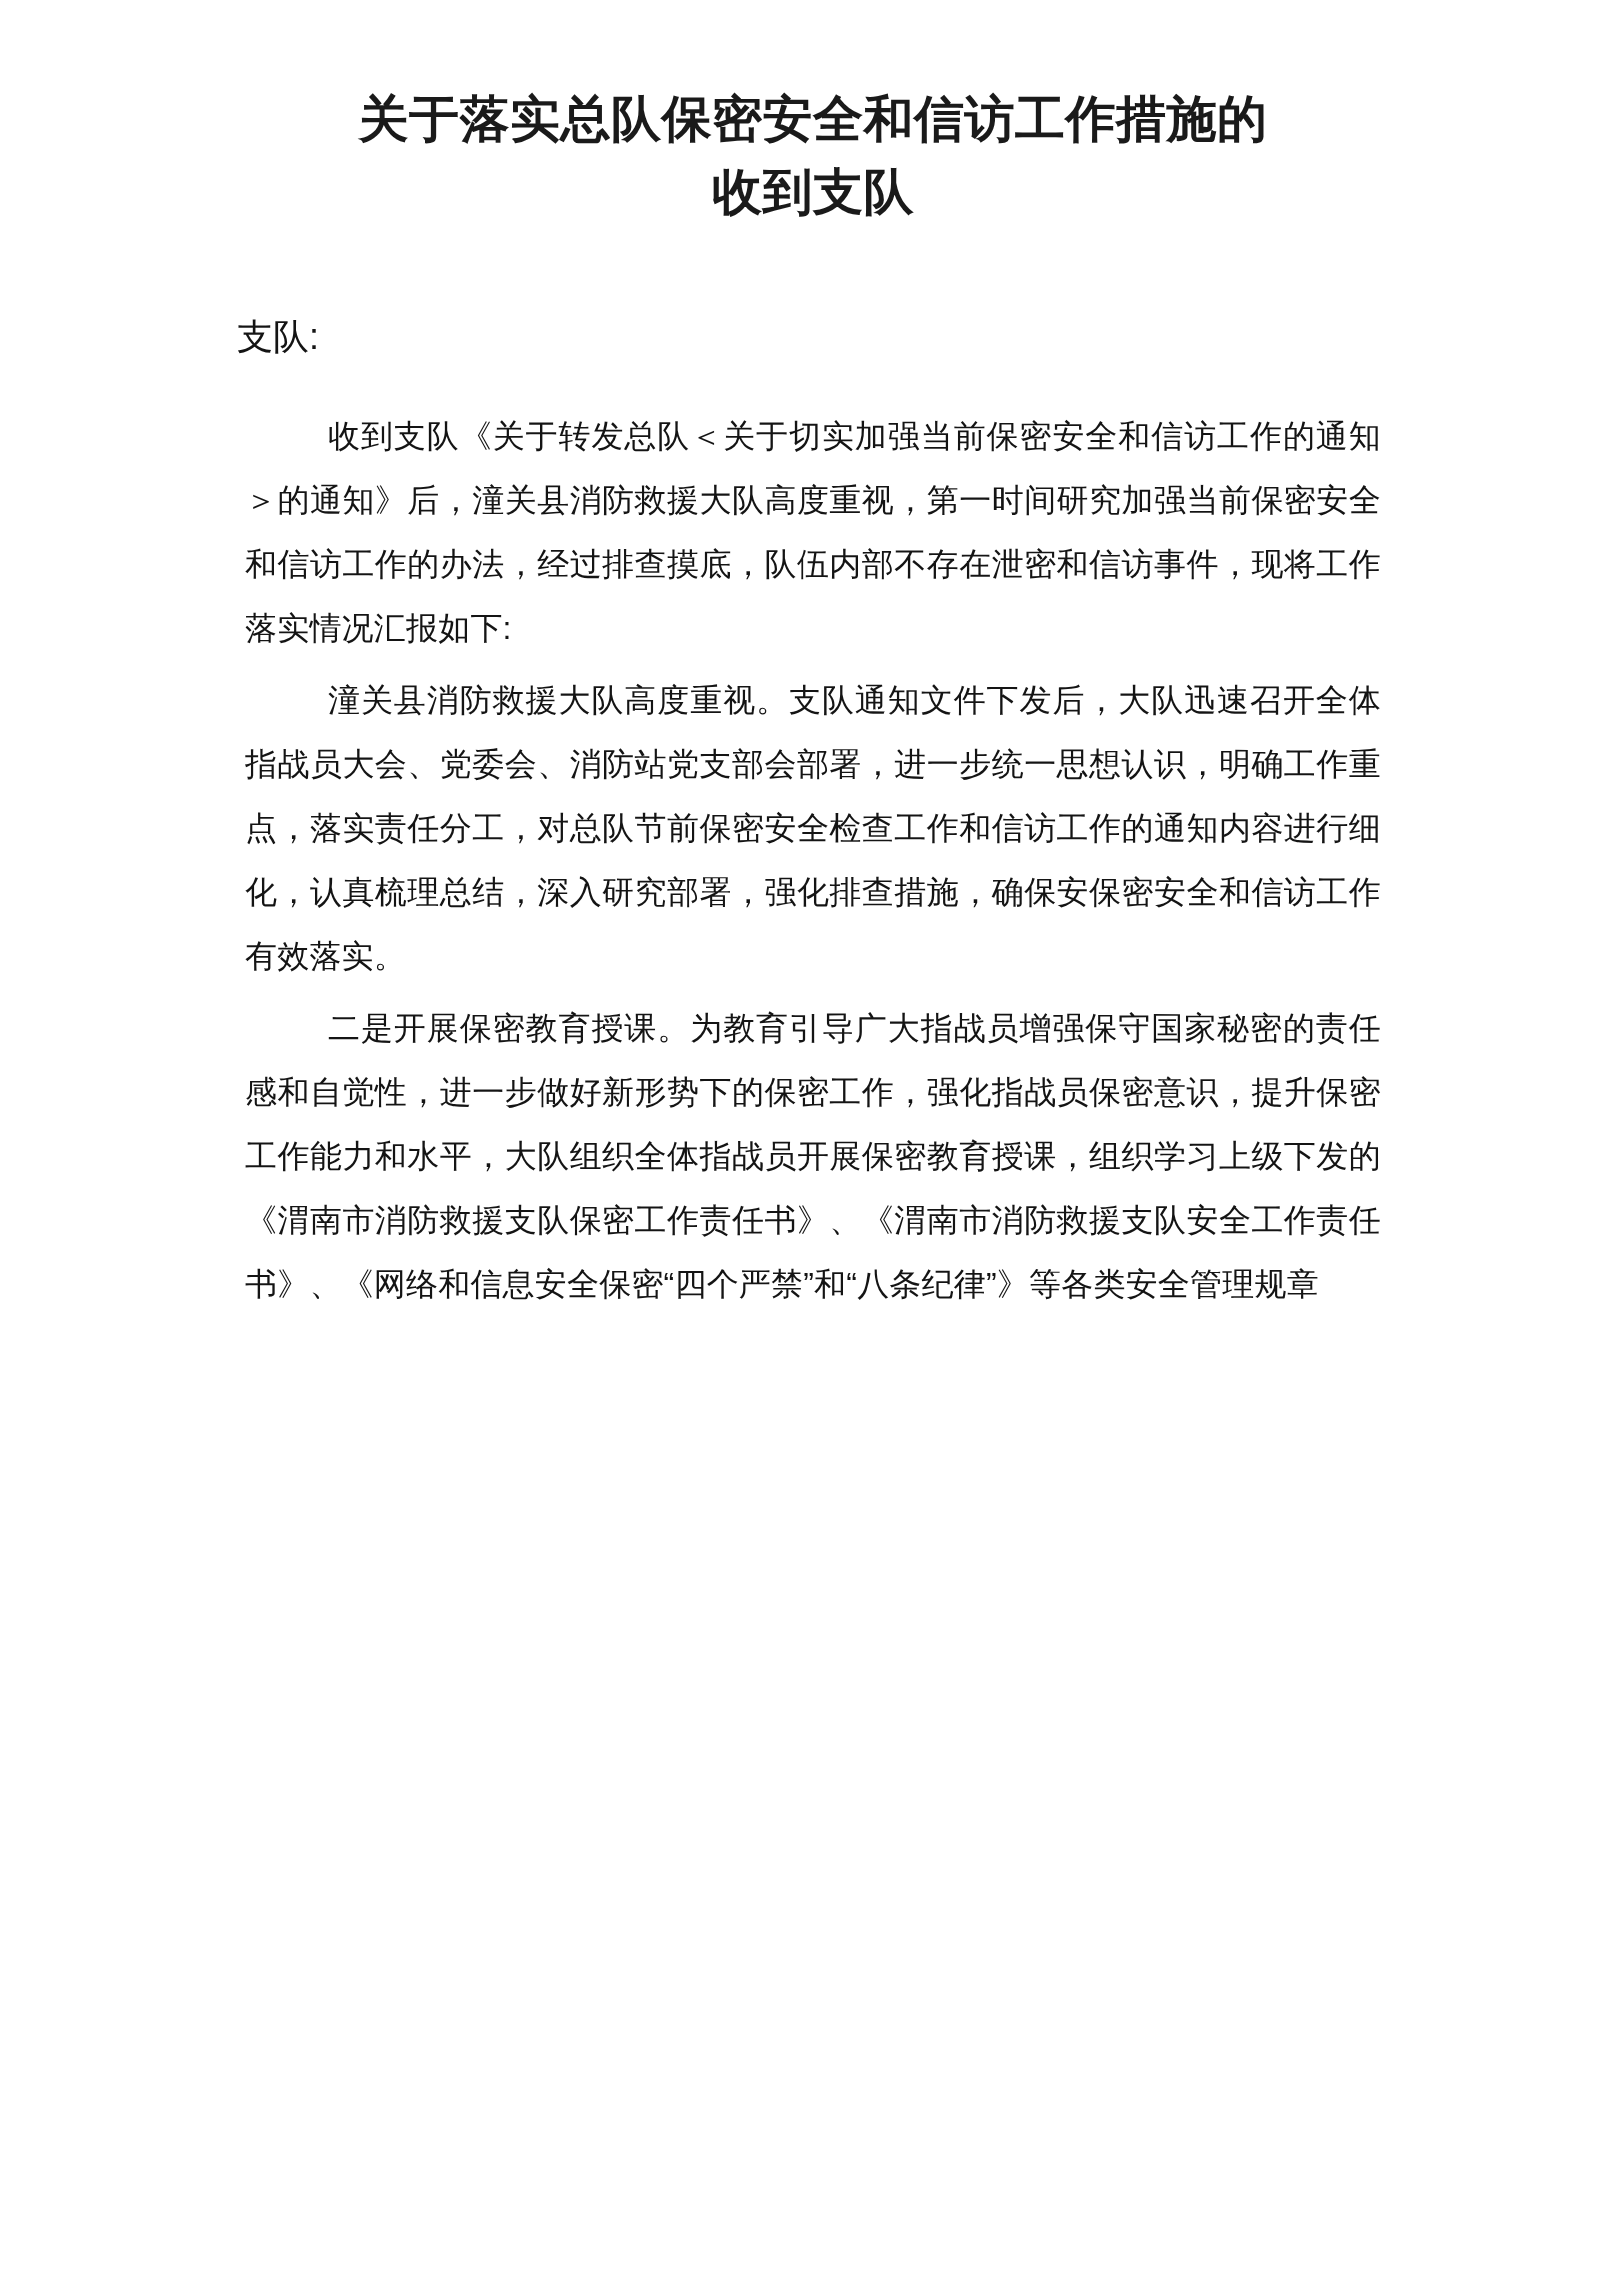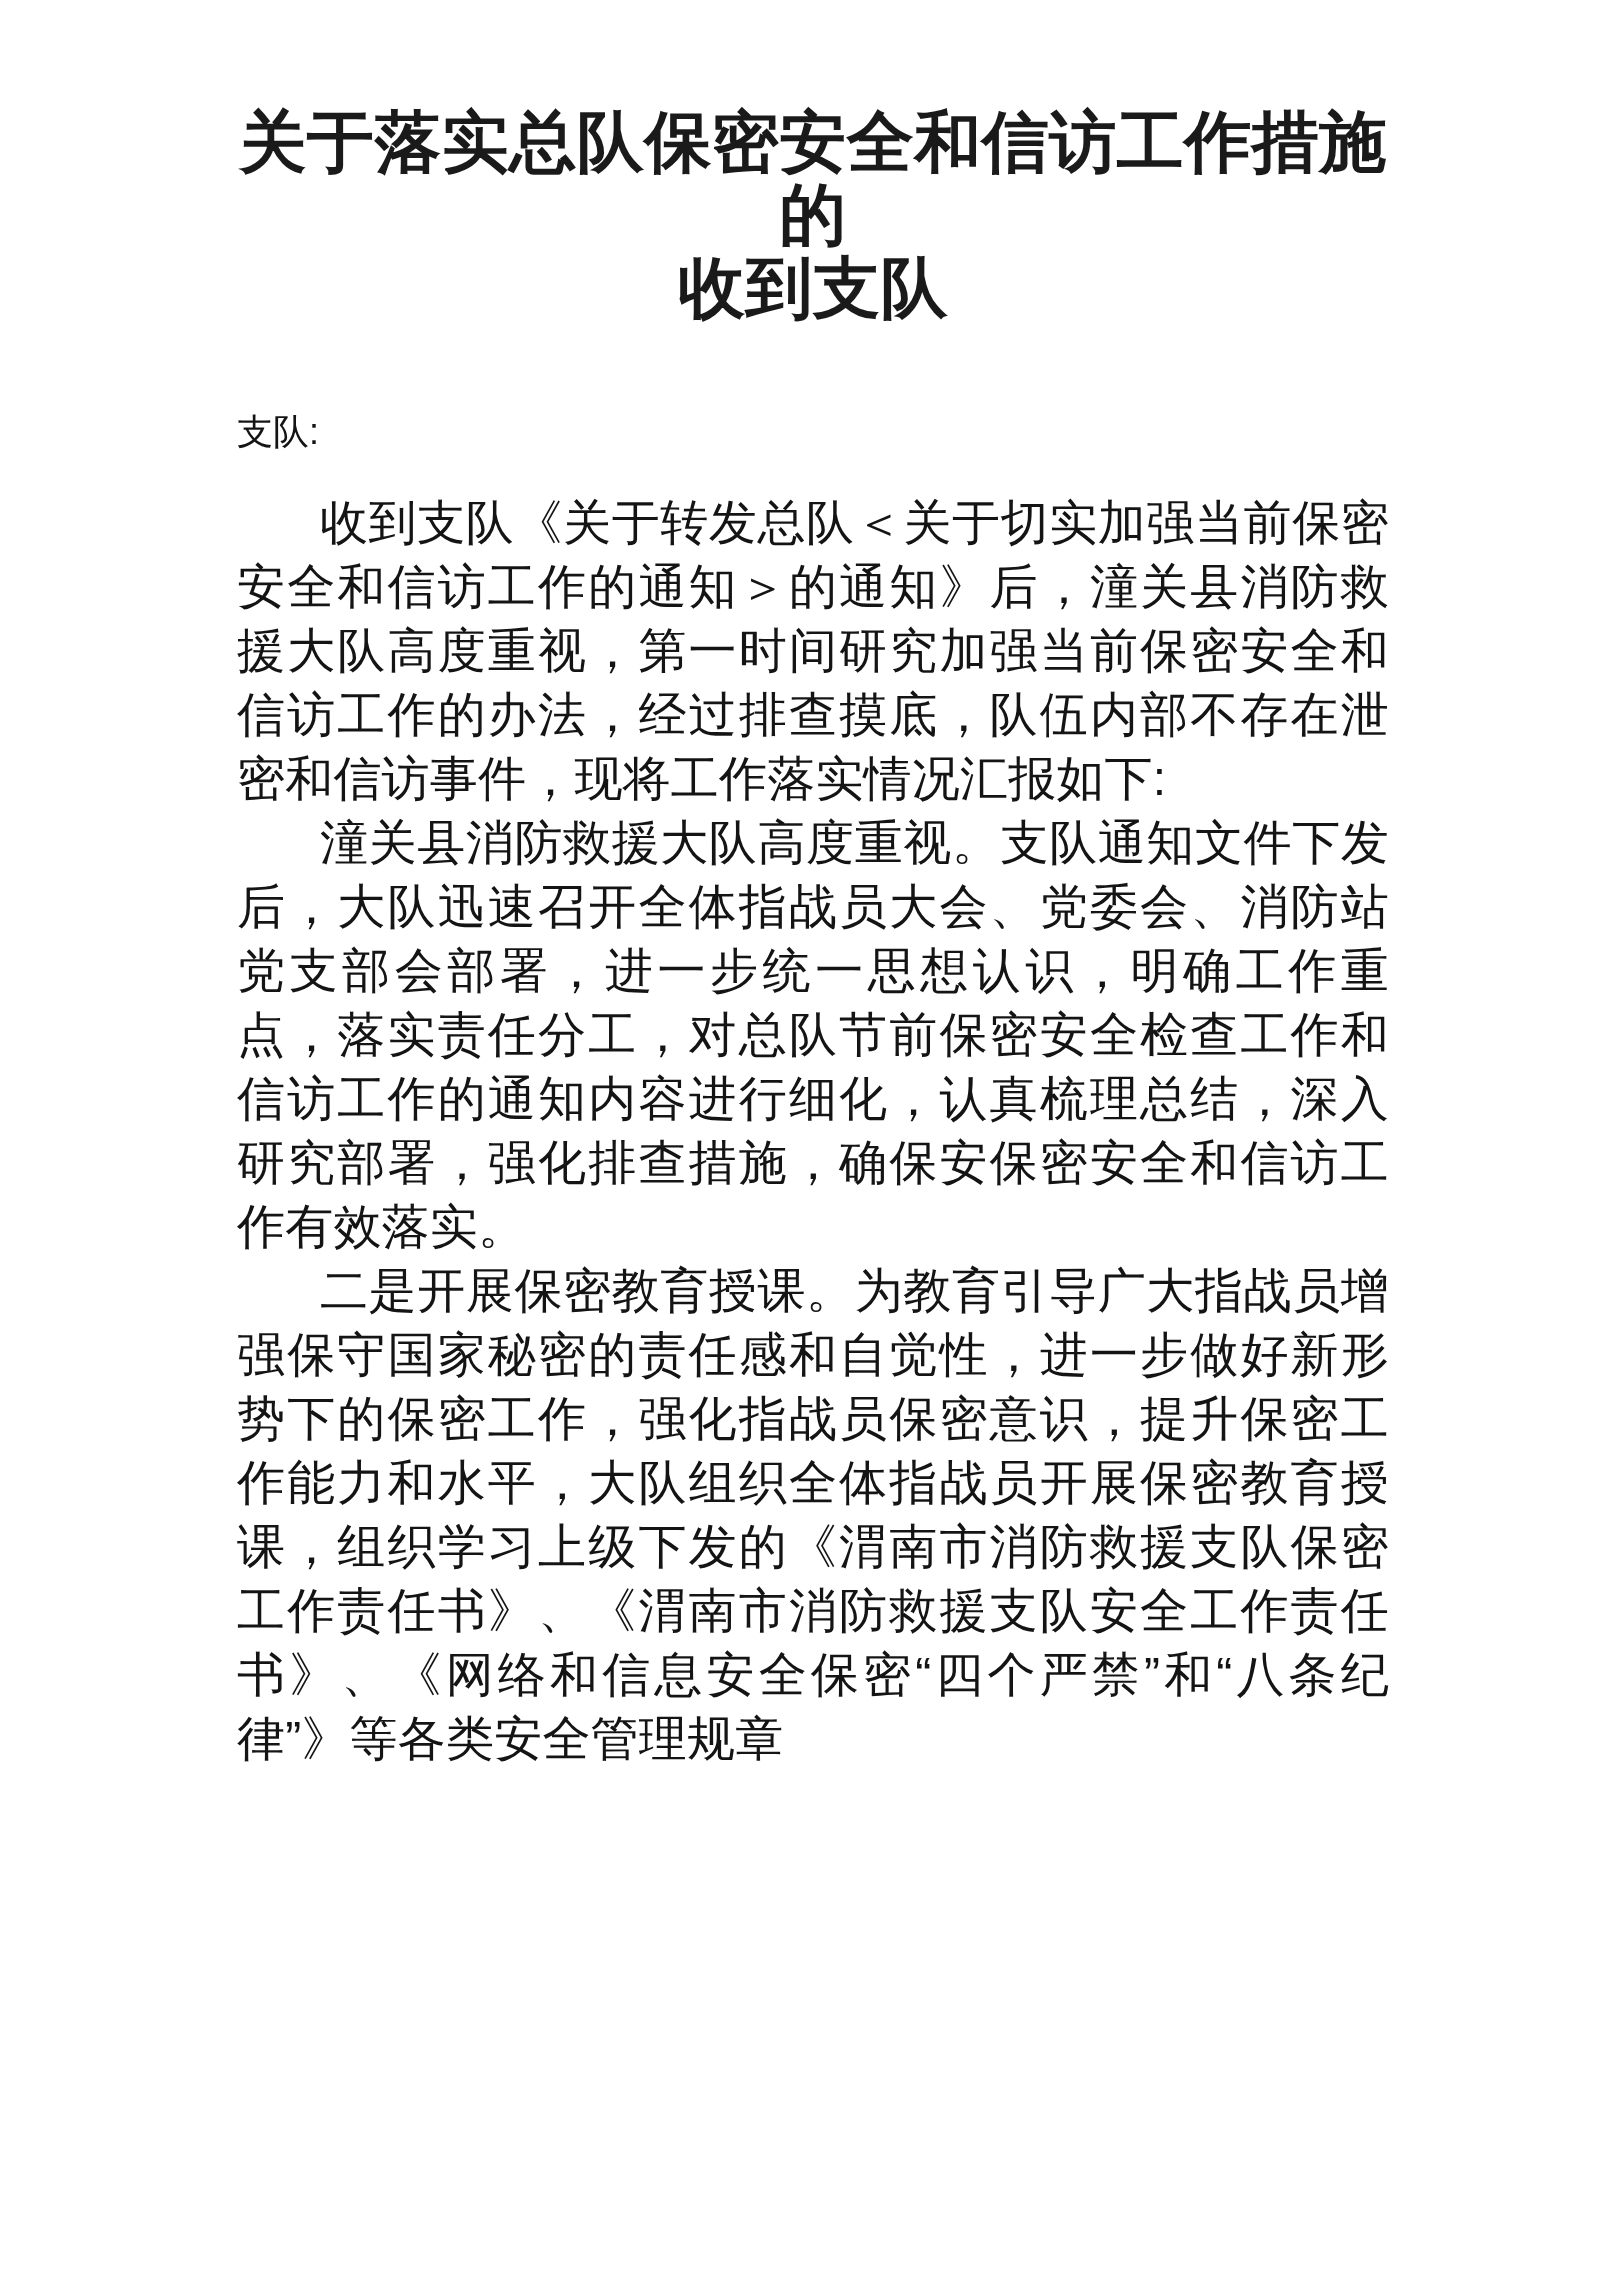--- a/index.html
+++ b/index.html
@@ -17,37 +17,37 @@
     color: #000000;
   }
   .doc-inner {
     position: absolute;
     left: 237px;
     top: 0;
     width: 1152px;
   }
   .doc-title {
     margin: 0;
-    padding-top: 105px;
+    padding-top: 83px;
     text-align: center;
-    font-size: 67px;
+    font-size: 50px;
     line-height: 73px;
     font-weight: bold;
     letter-spacing: 0.5px;
     color: #1a1a1a;
   }
   .doc-title .title-line {
     display: block;
   }
   .body-block {
     margin-top: 76px;
   }
   p.para {
-    margin: 0;
-    font-size: 48px;
+    margin: 8px;
+    font-size: 32px;
     line-height: 64px;
     text-align: justify;
     text-justify: inter-ideograph;
     letter-spacing: 0.2px;
     color: #141414;
     font-weight: 400;
   }
   p.para.indent {
     text-indent: 83px;
   }

